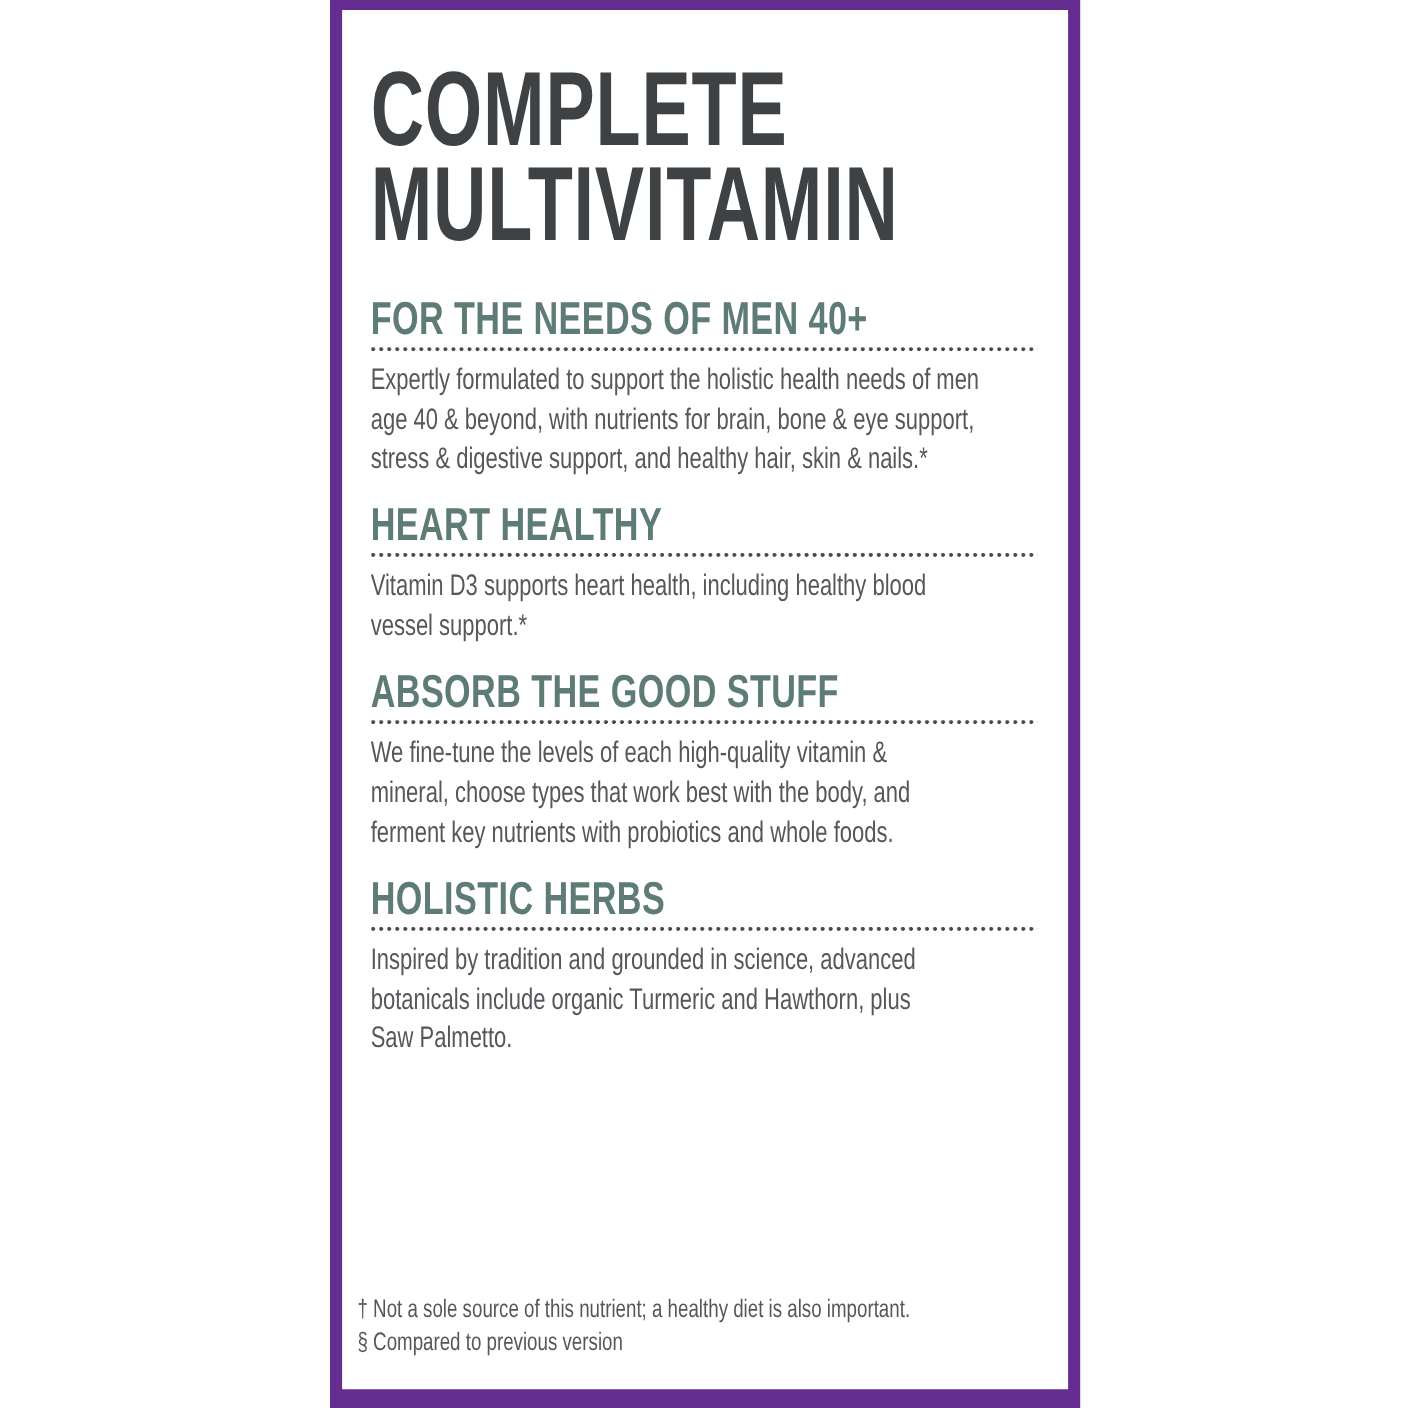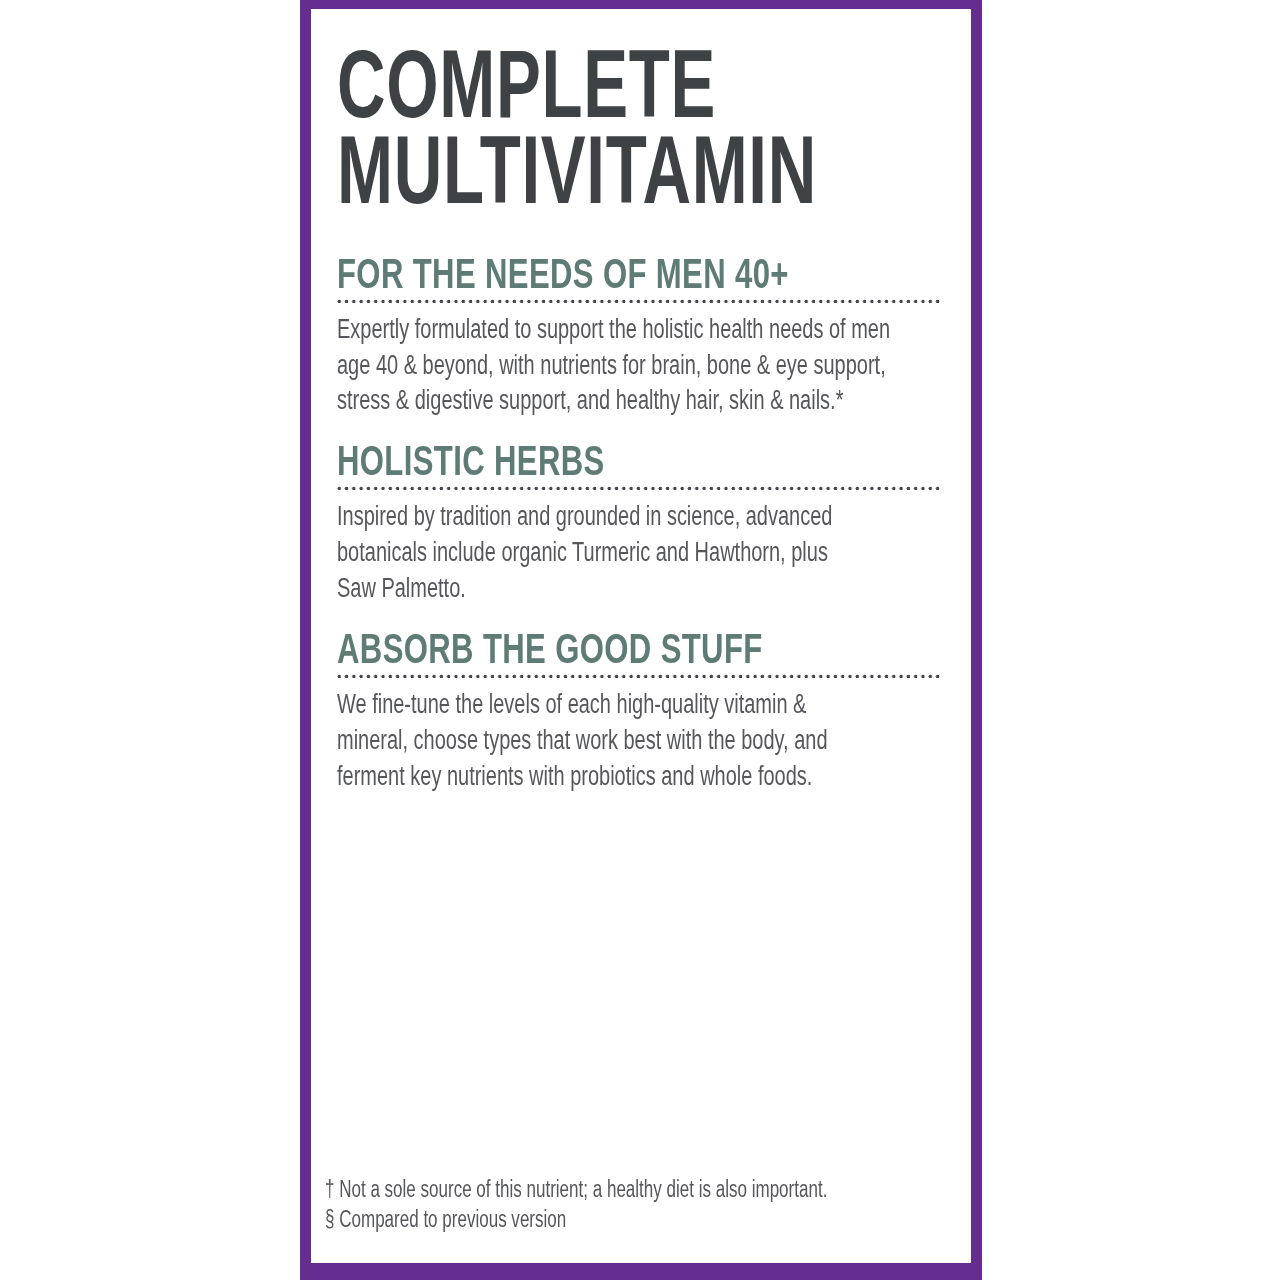--- a/index.html
+++ b/index.html
@@ -23,21 +23,21 @@
     box-sizing: border-box;
     background: #ffffff;
     border: 11px solid var(--border, #662d91);
     border-top-width: 9px;
     border-bottom-width: 17px;
   }
   .content {
     position: relative;
     box-sizing: border-box;
     height: 100%;
-    padding: 32px 26px 0 26px;
+    padding: 48px 26px 0 26px;
   }
   .title {
     margin: 0 0 40px 0;
     font-size: 96px;
     line-height: 0.9;
     font-weight: bold;
     color: var(--title, #3f4245);
     letter-spacing: 1px;
   }
   .title-line {
@@ -103,35 +103,41 @@
 
     <div class="section">
       <h2>FOR THE NEEDS OF MEN 40+</h2>
       <div class="dotted"></div>
       <p>Expertly formulated to support the holistic health needs of men
 age 40 &amp; beyond, with nutrients for brain, bone &amp; eye support,
 stress &amp; digestive support, and healthy hair, skin &amp; nails.*</p>
     </div>
 
 
-
     <div class="section">
-      <h2>HOLISTIC HERBS</h2>
+      <h2>HEART HEALTHY</h2>
       <div class="dotted"></div>
-      <p>Inspired by tradition and grounded in science, advanced
-botanicals include organic Turmeric and Hawthorn, plus
-Saw Palmetto.</p>
+      <p>Vitamin D3 supports heart health, including healthy blood
+vessel support.*</p>
     </div>
 
     <div class="section">
       <h2>ABSORB THE GOOD STUFF</h2>
       <div class="dotted"></div>
       <p>We fine-tune the levels of each high-quality vitamin &amp;
 mineral, choose types that work best with the body, and
 ferment key nutrients with probiotics and whole foods.</p>
+    </div>
+
+    <div class="section">
+      <h2>HOLISTIC HERBS</h2>
+      <div class="dotted"></div>
+      <p>Inspired by tradition and grounded in science, advanced
+botanicals include organic Turmeric and Hawthorn, plus
+Saw Palmetto.</p>
     </div>
 
     <div class="footnotes">
       <p>† Not a sole source of this nutrient; a healthy diet is also important.</p>
       <p>§ Compared to previous version</p>
     </div>
 
   </div>
 </div>
 

